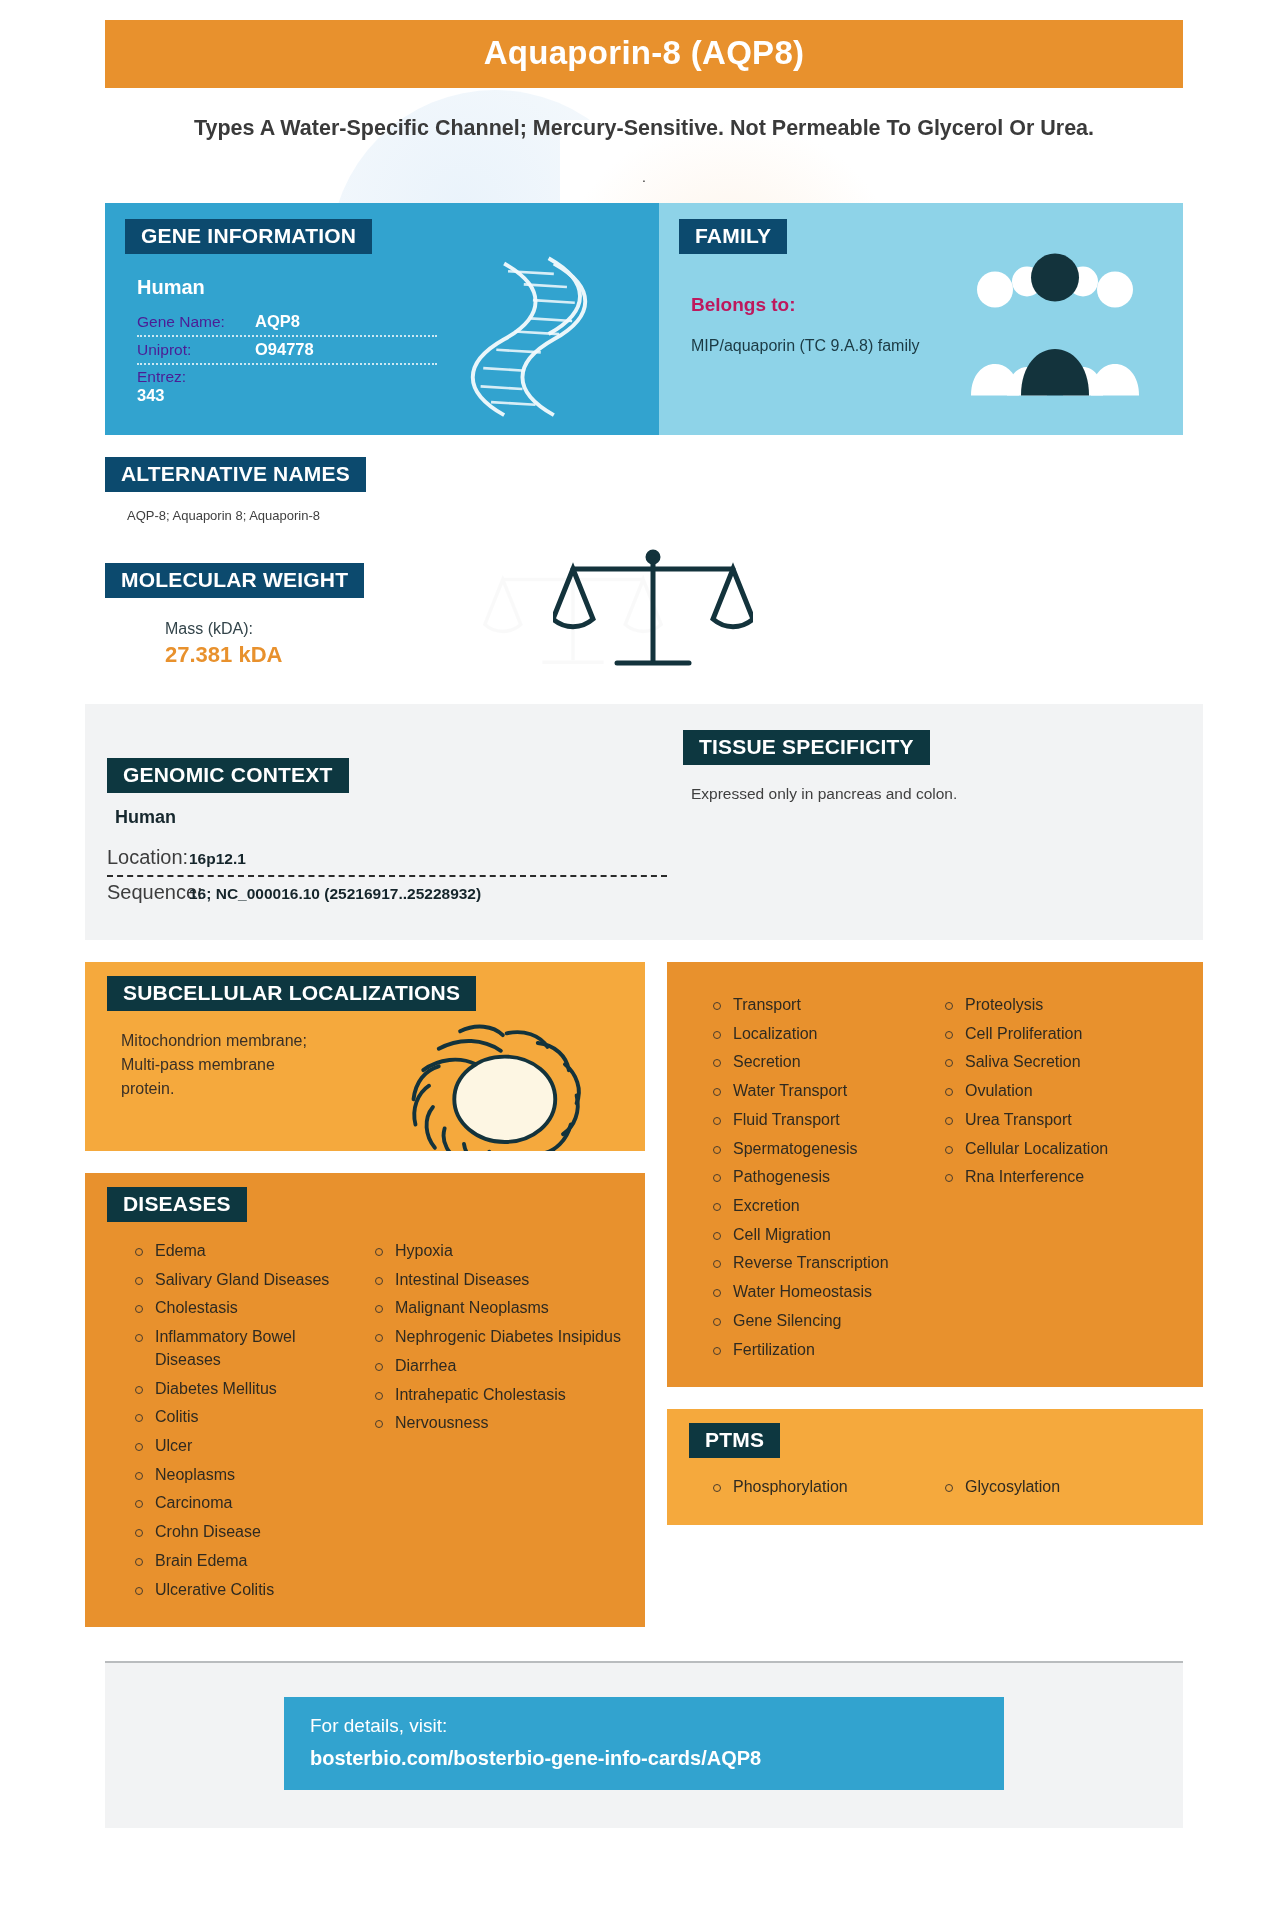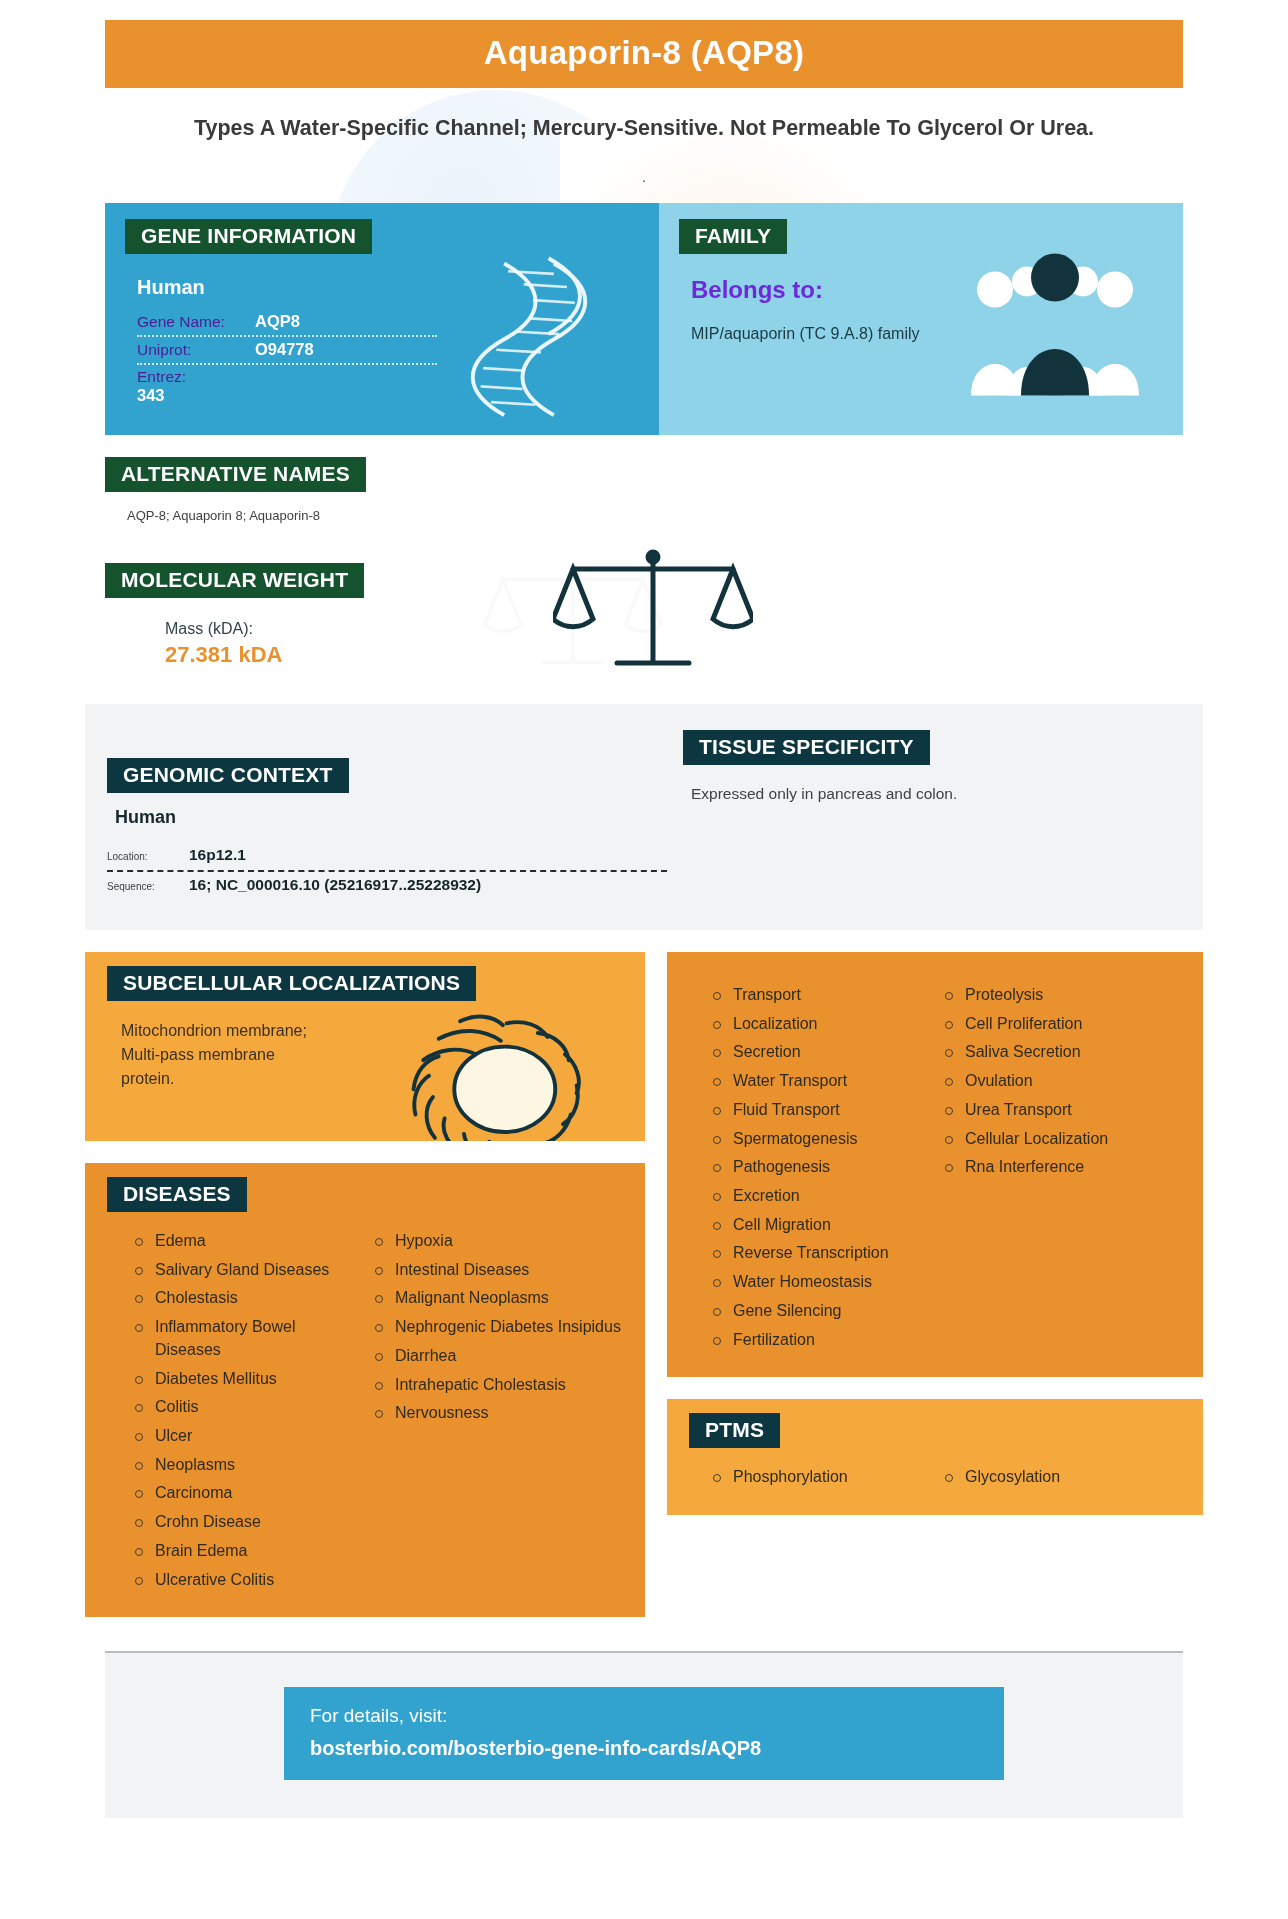--- a/index.html
+++ b/index.html
@@ -65,21 +65,21 @@
   
   .chip {
     display: inline-block;
     color: #ffffff;
     font-size: 21px;
     font-weight: bold;
     letter-spacing: .2px;
     padding: 5px 16px 6px 16px;
     white-space: nowrap;
   }
-  .chip.orange { background: #14532d; }
+  .chip.orange { background: #0c4a6e; }
   .chip.dark   { background: #0d3740; }
 
   
   .band {
     display: flex;
     margin: 16px 105px 0 105px;
   }
   .gene-panel {
     position: relative;
     width: 554px;
@@ -114,24 +114,24 @@
     width: 118px;
     color: #4c1d95;
     font-size: 15.5px;
   }
   .kv-val {
     color: #ffffff;
     font-size: 16.5px;
     font-weight: bold;
   }
   .belongs {
-    color: #6d28d9;
-    font-size: 24px;
-    font-weight: bold;
-    margin: 22px 0 18px 12px;
+    color: #be185d;
+    font-size: 19px;
+    font-weight: bold;
+    margin: 40px 0 18px 12px;
   }
   .family-text {
     color: #1b3a44;
     font-size: 16px;
     line-height: 1.45;
     margin-left: 12px;
     width: 230px;
   }
   .dna-art {
     position: absolute;
@@ -195,21 +195,21 @@
   }
   .gc-row {
     display: flex;
     align-items: baseline;
     padding: 4px 0 6px 0;
   }
   .gc-row.dashed { border-bottom: 2px dashed #2a2a2a; }
   .gc-key {
     width: 82px;
     color: #3d3d3d;
-    font-size: 10px;
+    font-size: 20px;
   }
   .gc-val {
     color: #15252b;
     font-size: 15.5px;
     font-weight: bold;
   }
   .ts-text {
     color: #3f3f3f;
     font-size: 15.5px;
     margin: 20px 0 0 8px;

